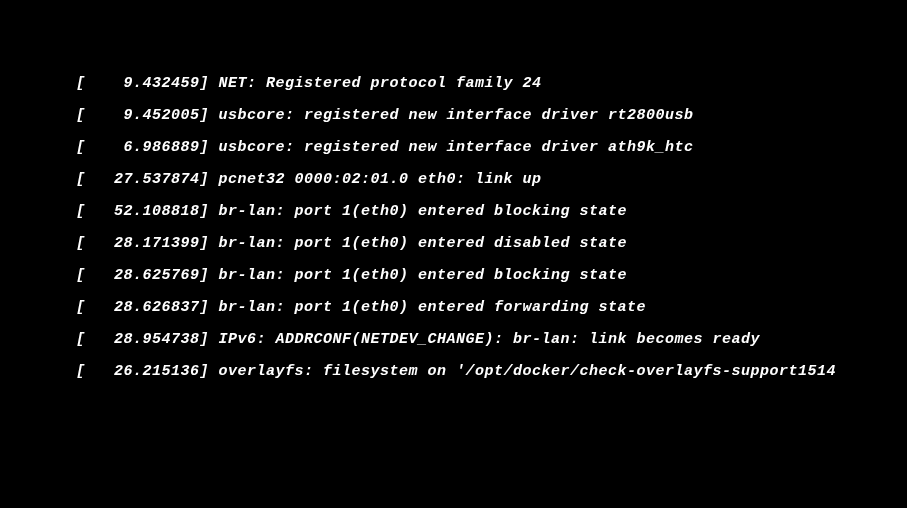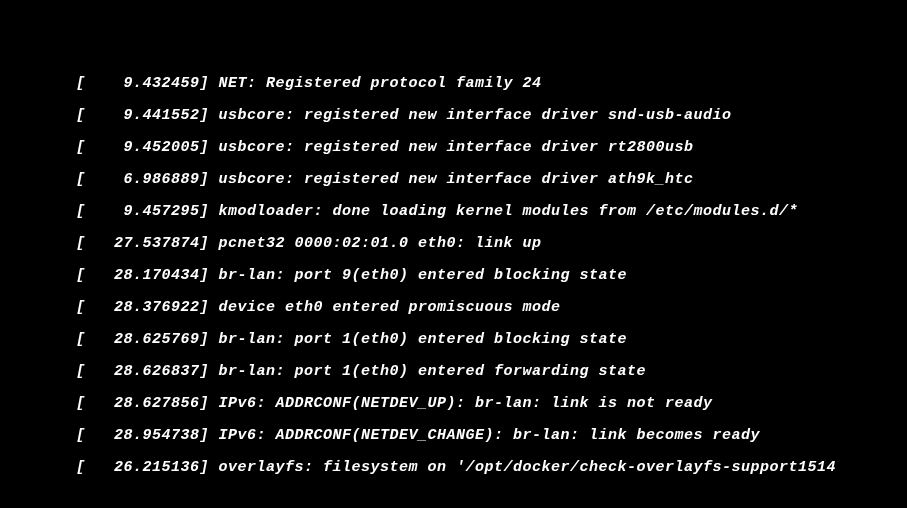--- a/index.html
+++ b/index.html
@@ -24,30 +24,27 @@
     .line {
       display: block;
       font-style: italic;
     }
   </style>
 </head>
 <body>
 
 <div class="terminal">
 <span class="line">[    9.432459] NET: Registered protocol family 24</span>
-<span class="line">[    9.441552] usbcore: registered new interface driver snd-usb-audio</span>
 <span class="line">[    9.452005] usbcore: registered new interface driver rt2800usb</span>
 <span class="line">[    6.986889] usbcore: registered new interface driver ath9k_htc</span>
-<span class="line">[    9.457295] kmodloader: done loading kernel modules from /etc/modules.d/*</span>
 <span class="line">[   27.537874] pcnet32 0000:02:01.0 eth0: link up</span>
-<span class="line">[   28.170434] br-lan: port 9(eth0) entered blocking state</span>
-<span class="line">[   28.376922] device eth0 entered promiscuous mode</span>
+<span class="line">[   52.108818] br-lan: port 1(eth0) entered blocking state</span>
+<span class="line">[   28.171399] br-lan: port 1(eth0) entered disabled state</span>
 <span class="line">[   28.625769] br-lan: port 1(eth0) entered blocking state</span>
 <span class="line">[   28.626837] br-lan: port 1(eth0) entered forwarding state</span>
-<span class="line">[   28.627856] IPv6: ADDRCONF(NETDEV_UP): br-lan: link is not ready</span>
 <span class="line">[   28.954738] IPv6: ADDRCONF(NETDEV_CHANGE): br-lan: link becomes ready</span>
 <span class="line">[   26.215136] overlayfs: filesystem on '/opt/docker/check-overlayfs-support1514</span>
 
 
 
 
 
 
 
 

